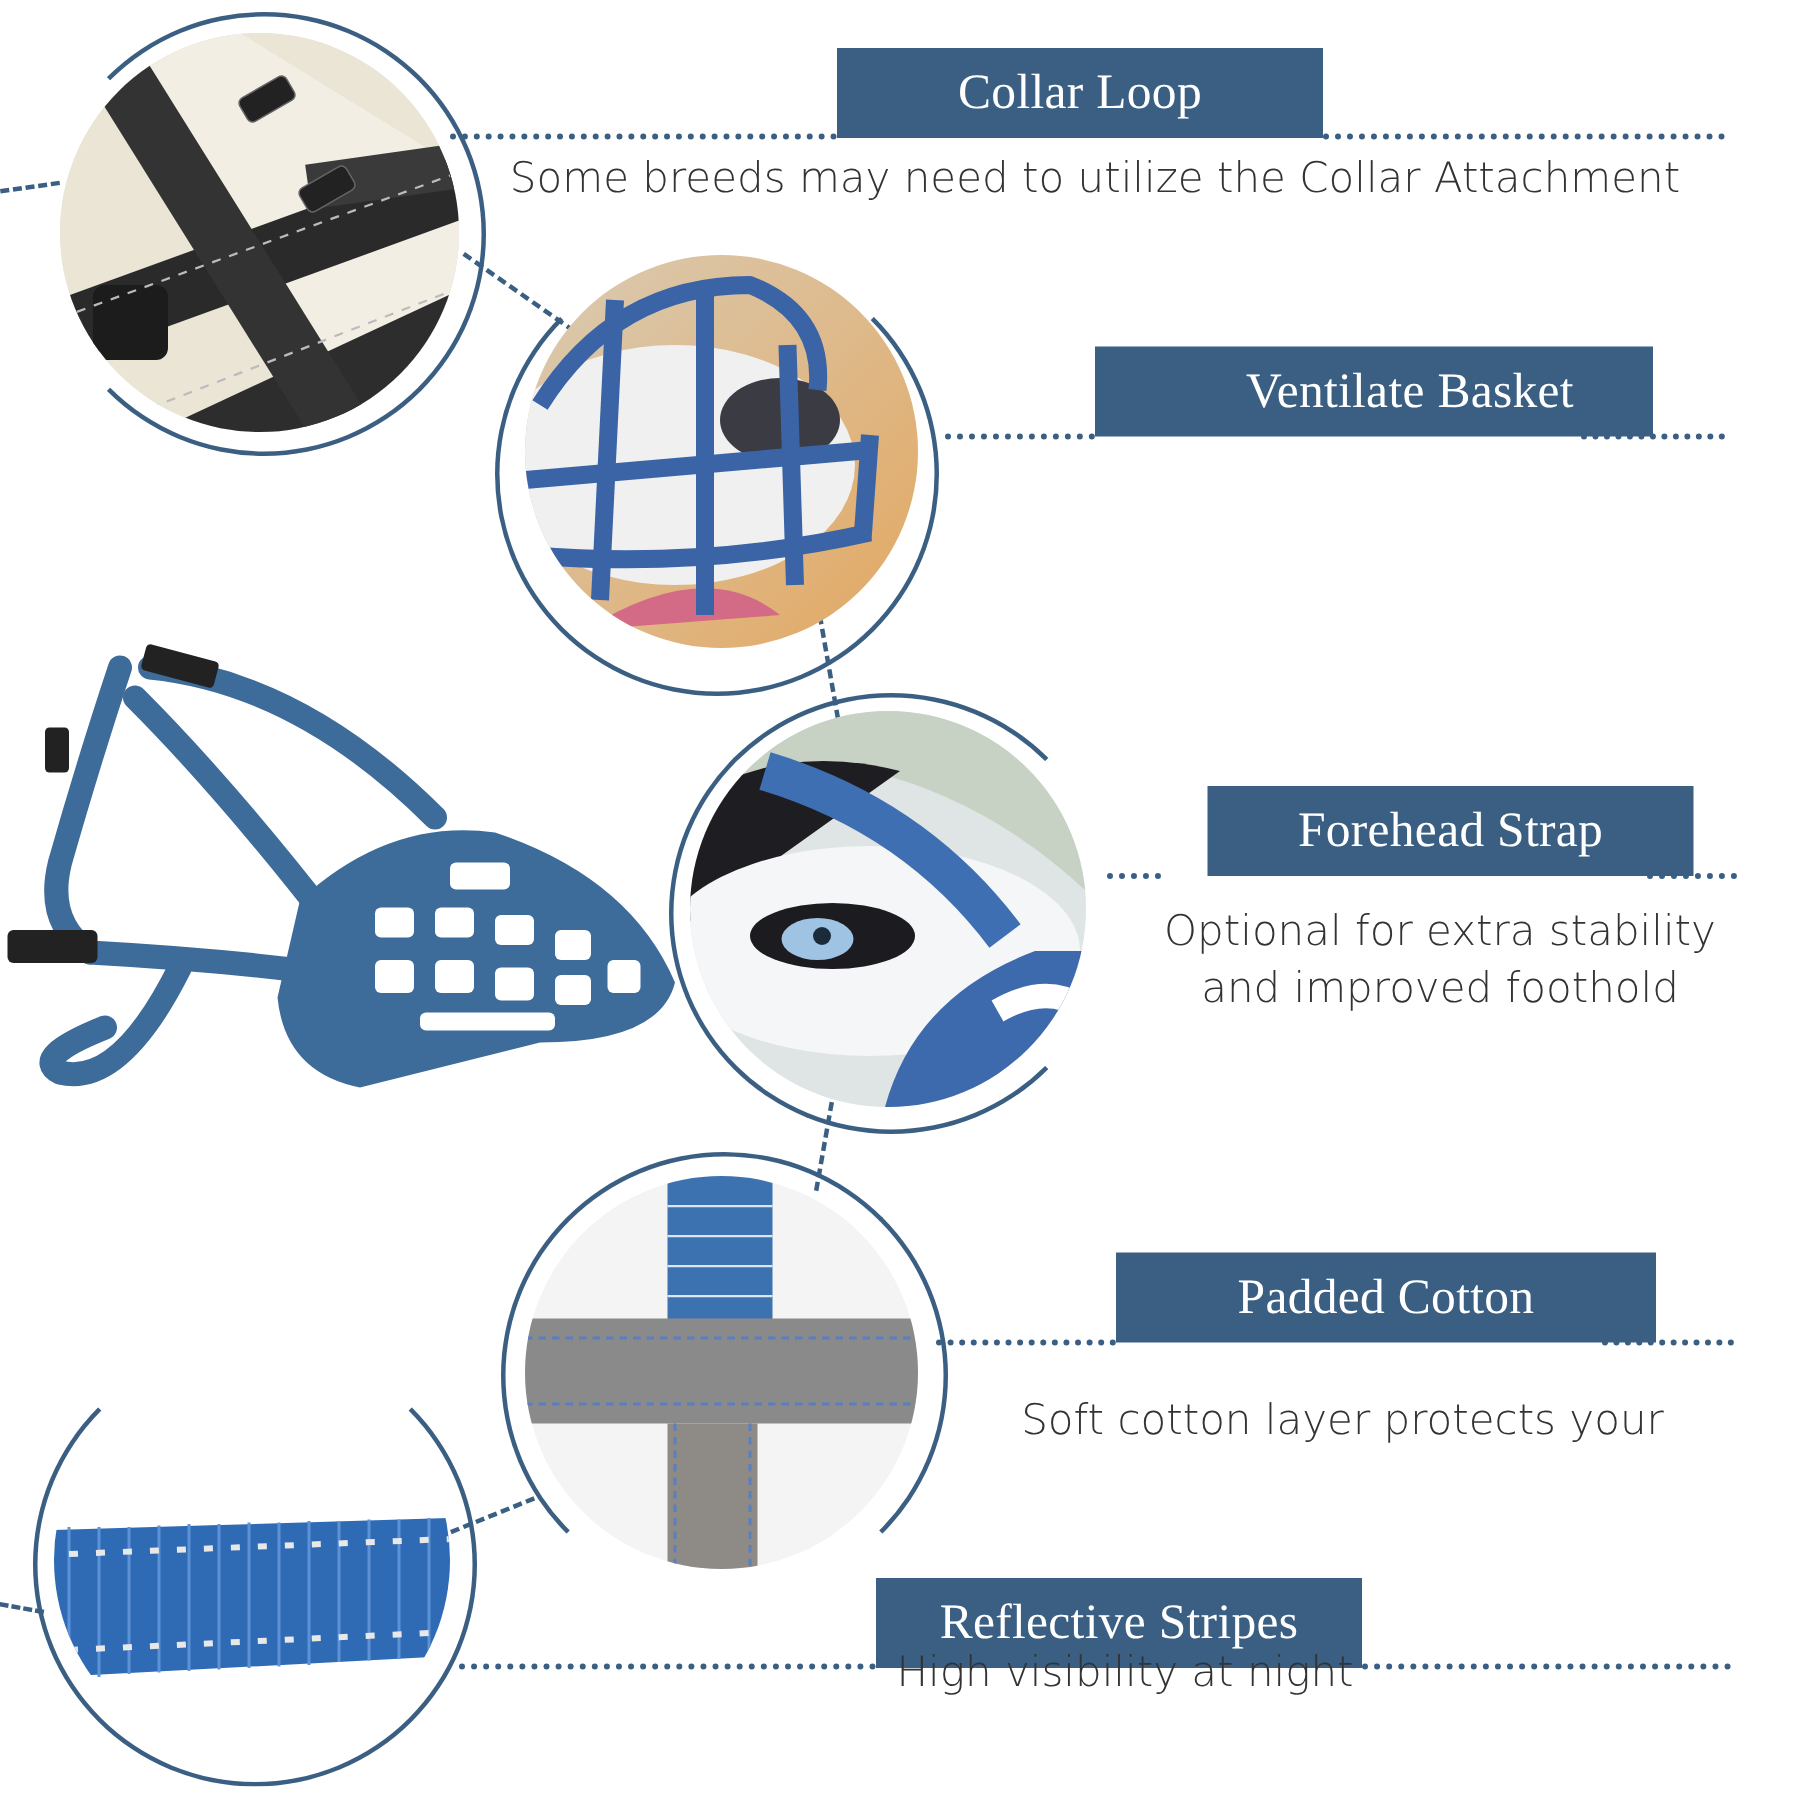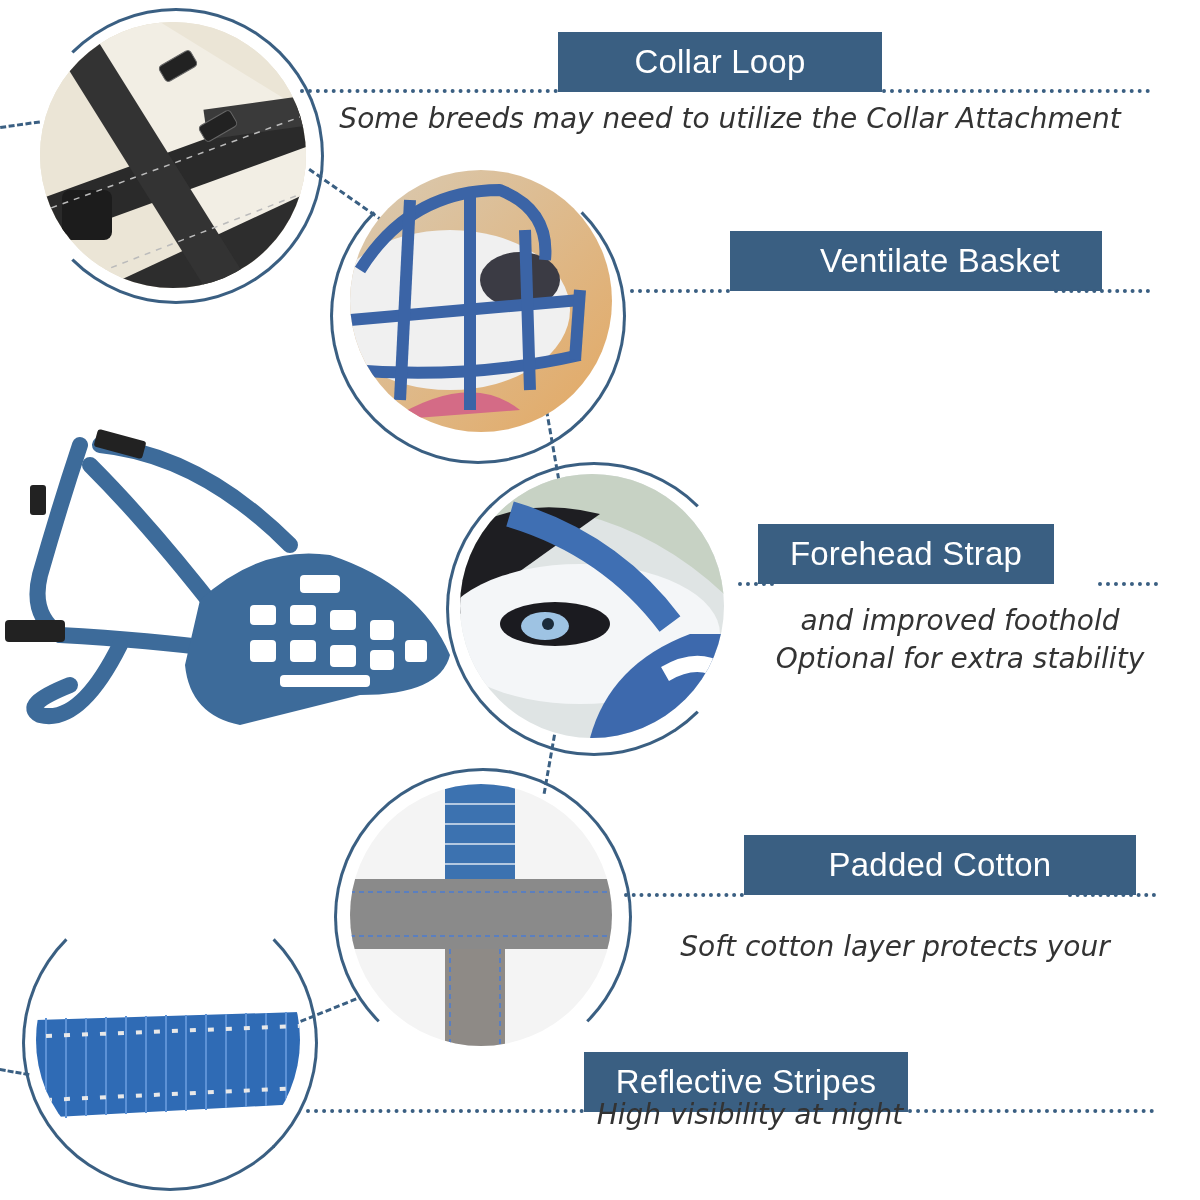--- a/index.html
+++ b/index.html
@@ -1,19 +1,19 @@
 <!DOCTYPE html>
 <html><head>
 <meta charset="utf-8">
 <style>
   html,body{margin:0;padding:0;background:#ffffff;}
   body{width:1200px;height:1200px;position:relative;overflow:hidden;font-family:"Liberation Sans",sans-serif;}
   .abs{position:absolute;}
-  .label{position:absolute;background:#3a5f82;color:#fff;font-size:33px;text-align:center;line-height:60px;height:60px;font-family:Liberation Sans, sans-serif;letter-spacing:0.2px;}
-  .desc{position:absolute;color:#333;font-size:28px;text-align:center;line-height:38px;font-family:"DejaVu Sans",sans-serif;font-weight:300;font-style:italic;}
+  .label{position:absolute;background:#3a5f82;color:#fff;font-size:33px;text-align:center;line-height:60px;height:60px;font-family:Liberation Serif, serif;letter-spacing:0.2px;}
+  .desc{position:absolute;color:#333;font-size:28px;text-align:center;line-height:38px;font-family:"DejaVu Sans",sans-serif;font-weight:300;}
   .dotline{position:absolute;height:0;border-top:4px dotted #3a5f82;}
   .dashline{position:absolute;height:0;border-top:3px dashed #3a5f82;transform-origin:0 0;}
   .circle{position:absolute;border-radius:50%;overflow:hidden;}
   .ring{position:absolute;border-radius:50%;}
   svg{display:block;}
 </style>
 </head>
 <body>
 
 <div class="dashline" style="left:0;top:126px;width:40px;transform:rotate(-8deg);"></div>
@@ -118,26 +118,26 @@
       <path d="M0 60 Q60 20 140 40 L0 140 Z" fill="#1e1e22"></path>
       <ellipse cx="120" cy="160" rx="140" ry="70" fill="#f4f6f8"></ellipse>
       <ellipse cx="95" cy="150" rx="55" ry="22" fill="#1b1b20"></ellipse>
       <ellipse cx="85" cy="152" rx="24" ry="14" fill="#9ec3e3"></ellipse>
       <circle cx="88" cy="150" r="6" fill="#1b2b3a"></circle>
       <path d="M50 40 Q150 70 210 150" stroke="#3f6fb3" stroke-width="26" fill="none"></path>
       <path d="M130 264 Q150 190 230 160 L264 160 L264 264 Z" fill="#3d69ad"></path>
       <path d="M205 200 Q240 180 264 200" stroke="#fff" stroke-width="16" fill="none"></path>
     </svg>
   </div>
-  <div class="label" style="left:758px;top:524px;width:296px;">Forehead Strap</div>
+  <div class="label" style="left:805px;top:524px;width:324px;">Forehead Strap</div>
   <div class="dotline" style="left:738px;top:582px;width:36px;"></div>
   <div class="dotline" style="left:1098px;top:582px;width:60px;"></div>
   <div class="desc" style="left:760px;top:602px;width:400px;">
+    <div>Optional for extra stability</div>
     <div>and improved foothold</div>
-    <div>Optional for extra stability</div>
   </div>
 </div>
 
 <div class="abs">
   <div class="ring" style="left:334px;top:768px;width:292px;height:292px;border:3px solid #3a5f82;border-bottom-color:transparent;"></div>
   <div class="circle" style="left:350px;top:784px;width:262px;height:262px;">
     <svg width="262" height="262" viewBox="0 0 262 262">
       <rect width="262" height="262" fill="#f4f4f4"></rect>
       <rect x="95" y="0" width="70" height="110" fill="#3c72b0"></rect>
       <g stroke="#dbe6f2" stroke-width="1.5">
@@ -147,21 +147,21 @@
           <line x1="95" y1="80" x2="165" y2="80"></line>
       </g>
       <rect x="0" y="95" width="262" height="70" fill="#8a8a8a"></rect>
       <line x1="0" y1="108" x2="262" y2="108" stroke="#5a7fc0" stroke-dasharray="5 4" stroke-width="2"></line>
       <line x1="0" y1="152" x2="262" y2="152" stroke="#5a7fc0" stroke-dasharray="5 4" stroke-width="2"></line>
       <rect x="95" y="165" width="60" height="100" fill="#8e8a86"></rect>
       <line x1="100" y1="165" x2="100" y2="262" stroke="#5a7fc0" stroke-dasharray="5 4" stroke-width="2"></line>
       <line x1="150" y1="165" x2="150" y2="262" stroke="#5a7fc0" stroke-dasharray="5 4" stroke-width="2"></line>
     </svg>
   </div>
-  <div class="label" style="left:744px;top:835px;width:392px;">Padded Cotton</div>
+  <div class="label" style="left:744px;top:835px;width:360px;">Padded Cotton</div>
   <div class="dotline" style="left:624px;top:893px;width:120px;"></div>
   <div class="dotline" style="left:1068px;top:893px;width:88px;"></div>
   <div class="desc" style="left:630px;top:906px;width:530px;margin-top:22px;">
     <div>Soft cotton layer protects your</div>
   </div>
 </div>
 
 <div class="abs">
   <div class="ring" style="left:22px;top:895px;width:290px;height:290px;border:3px solid #3a5f82;border-top-color:transparent;"></div>
   <div class="circle" style="left:36px;top:908px;width:264px;height:264px;">

